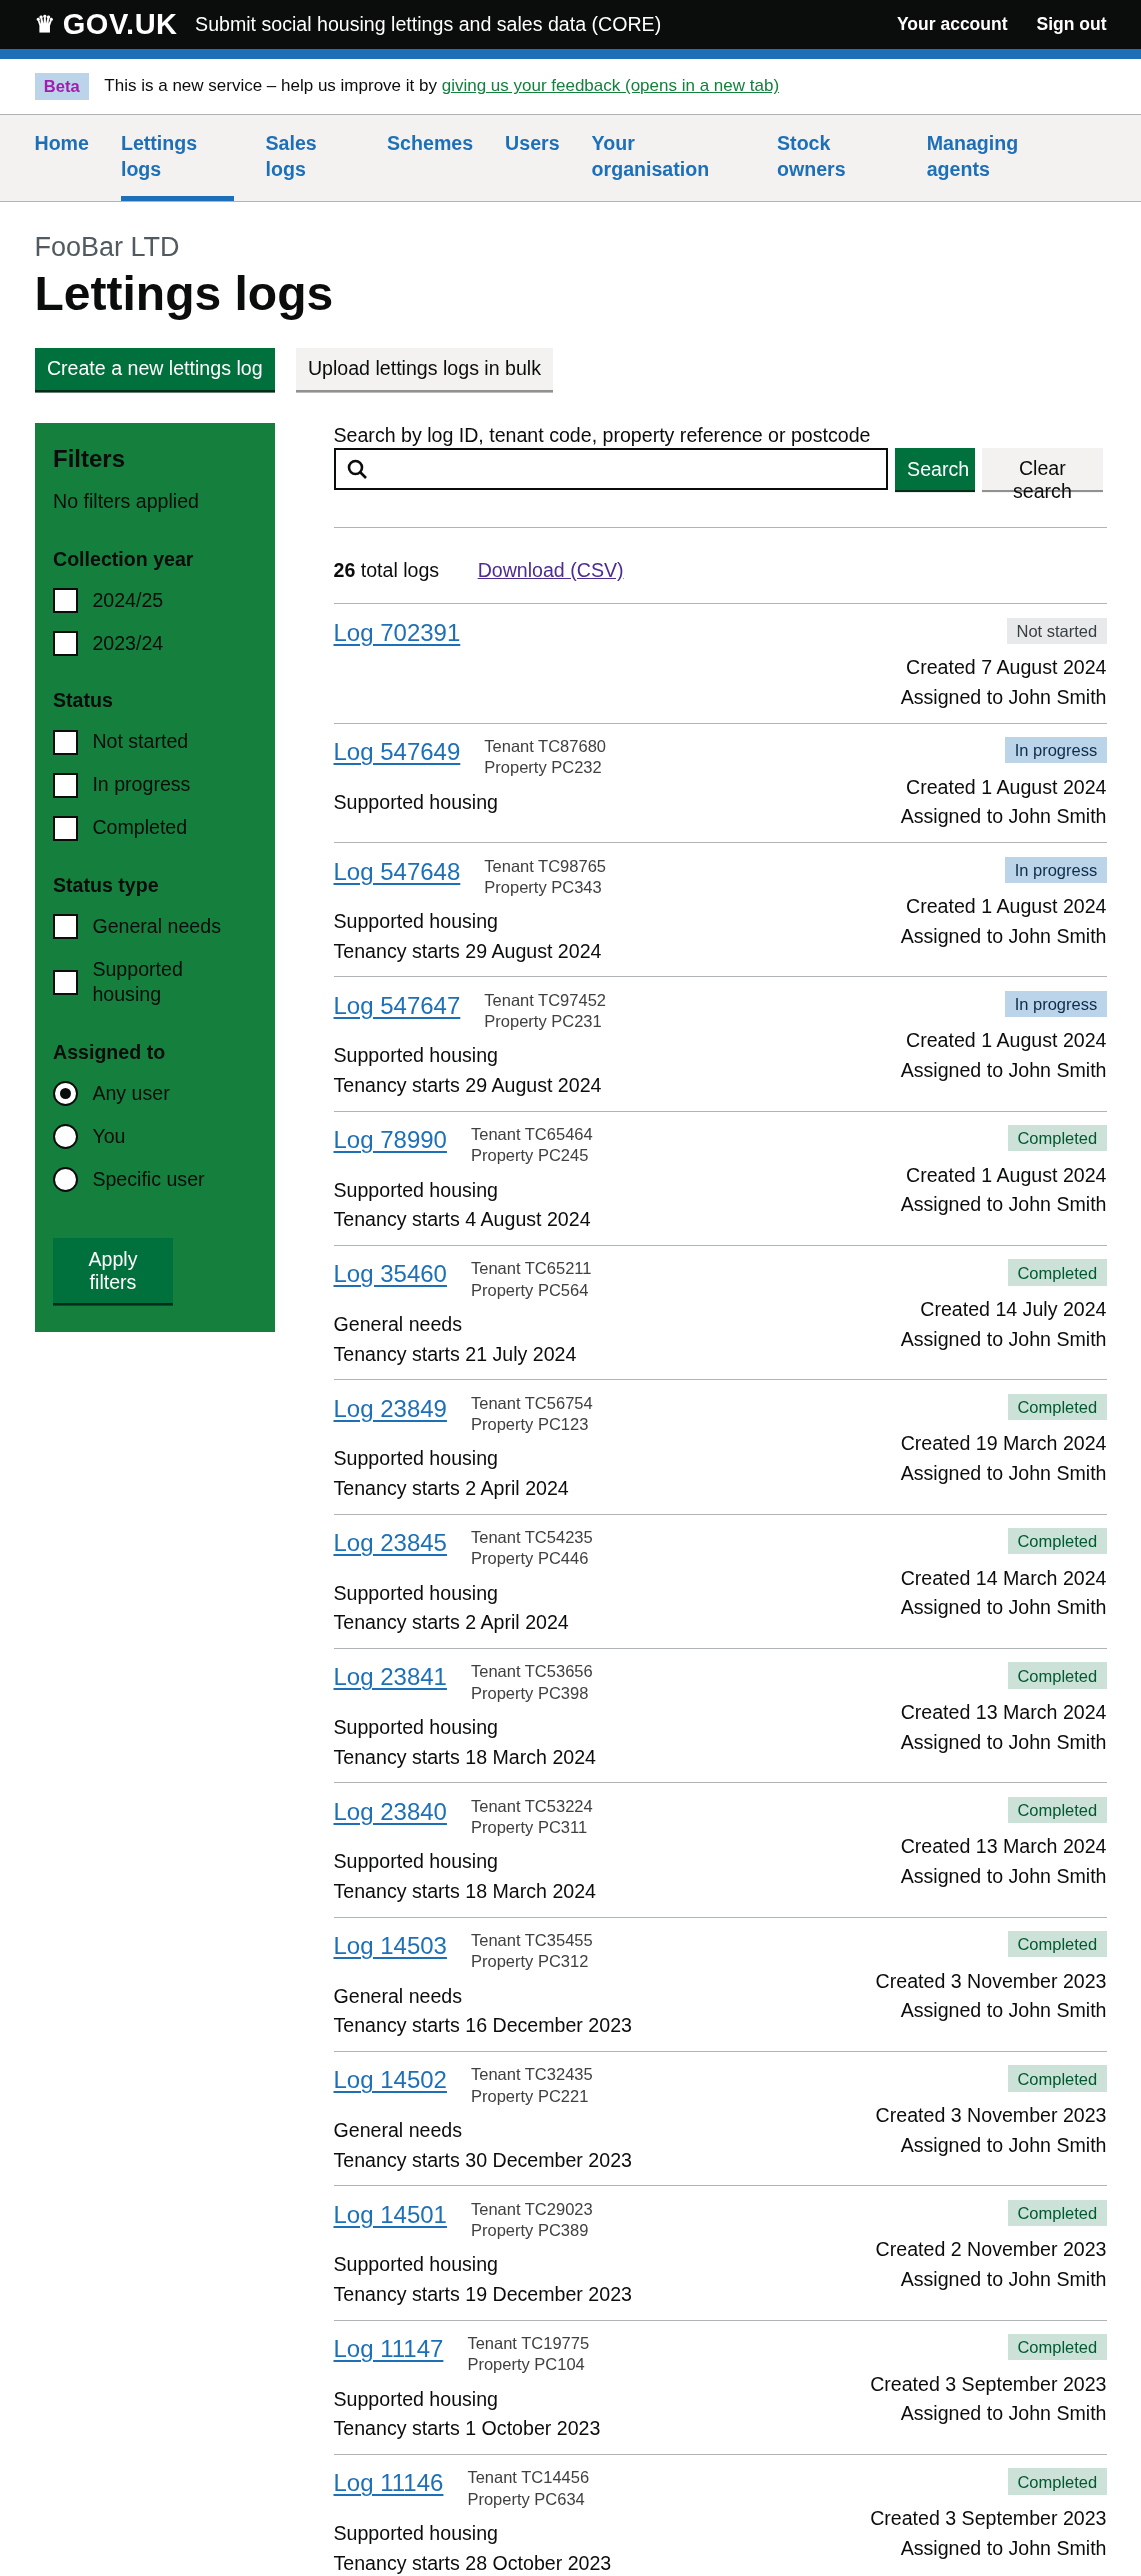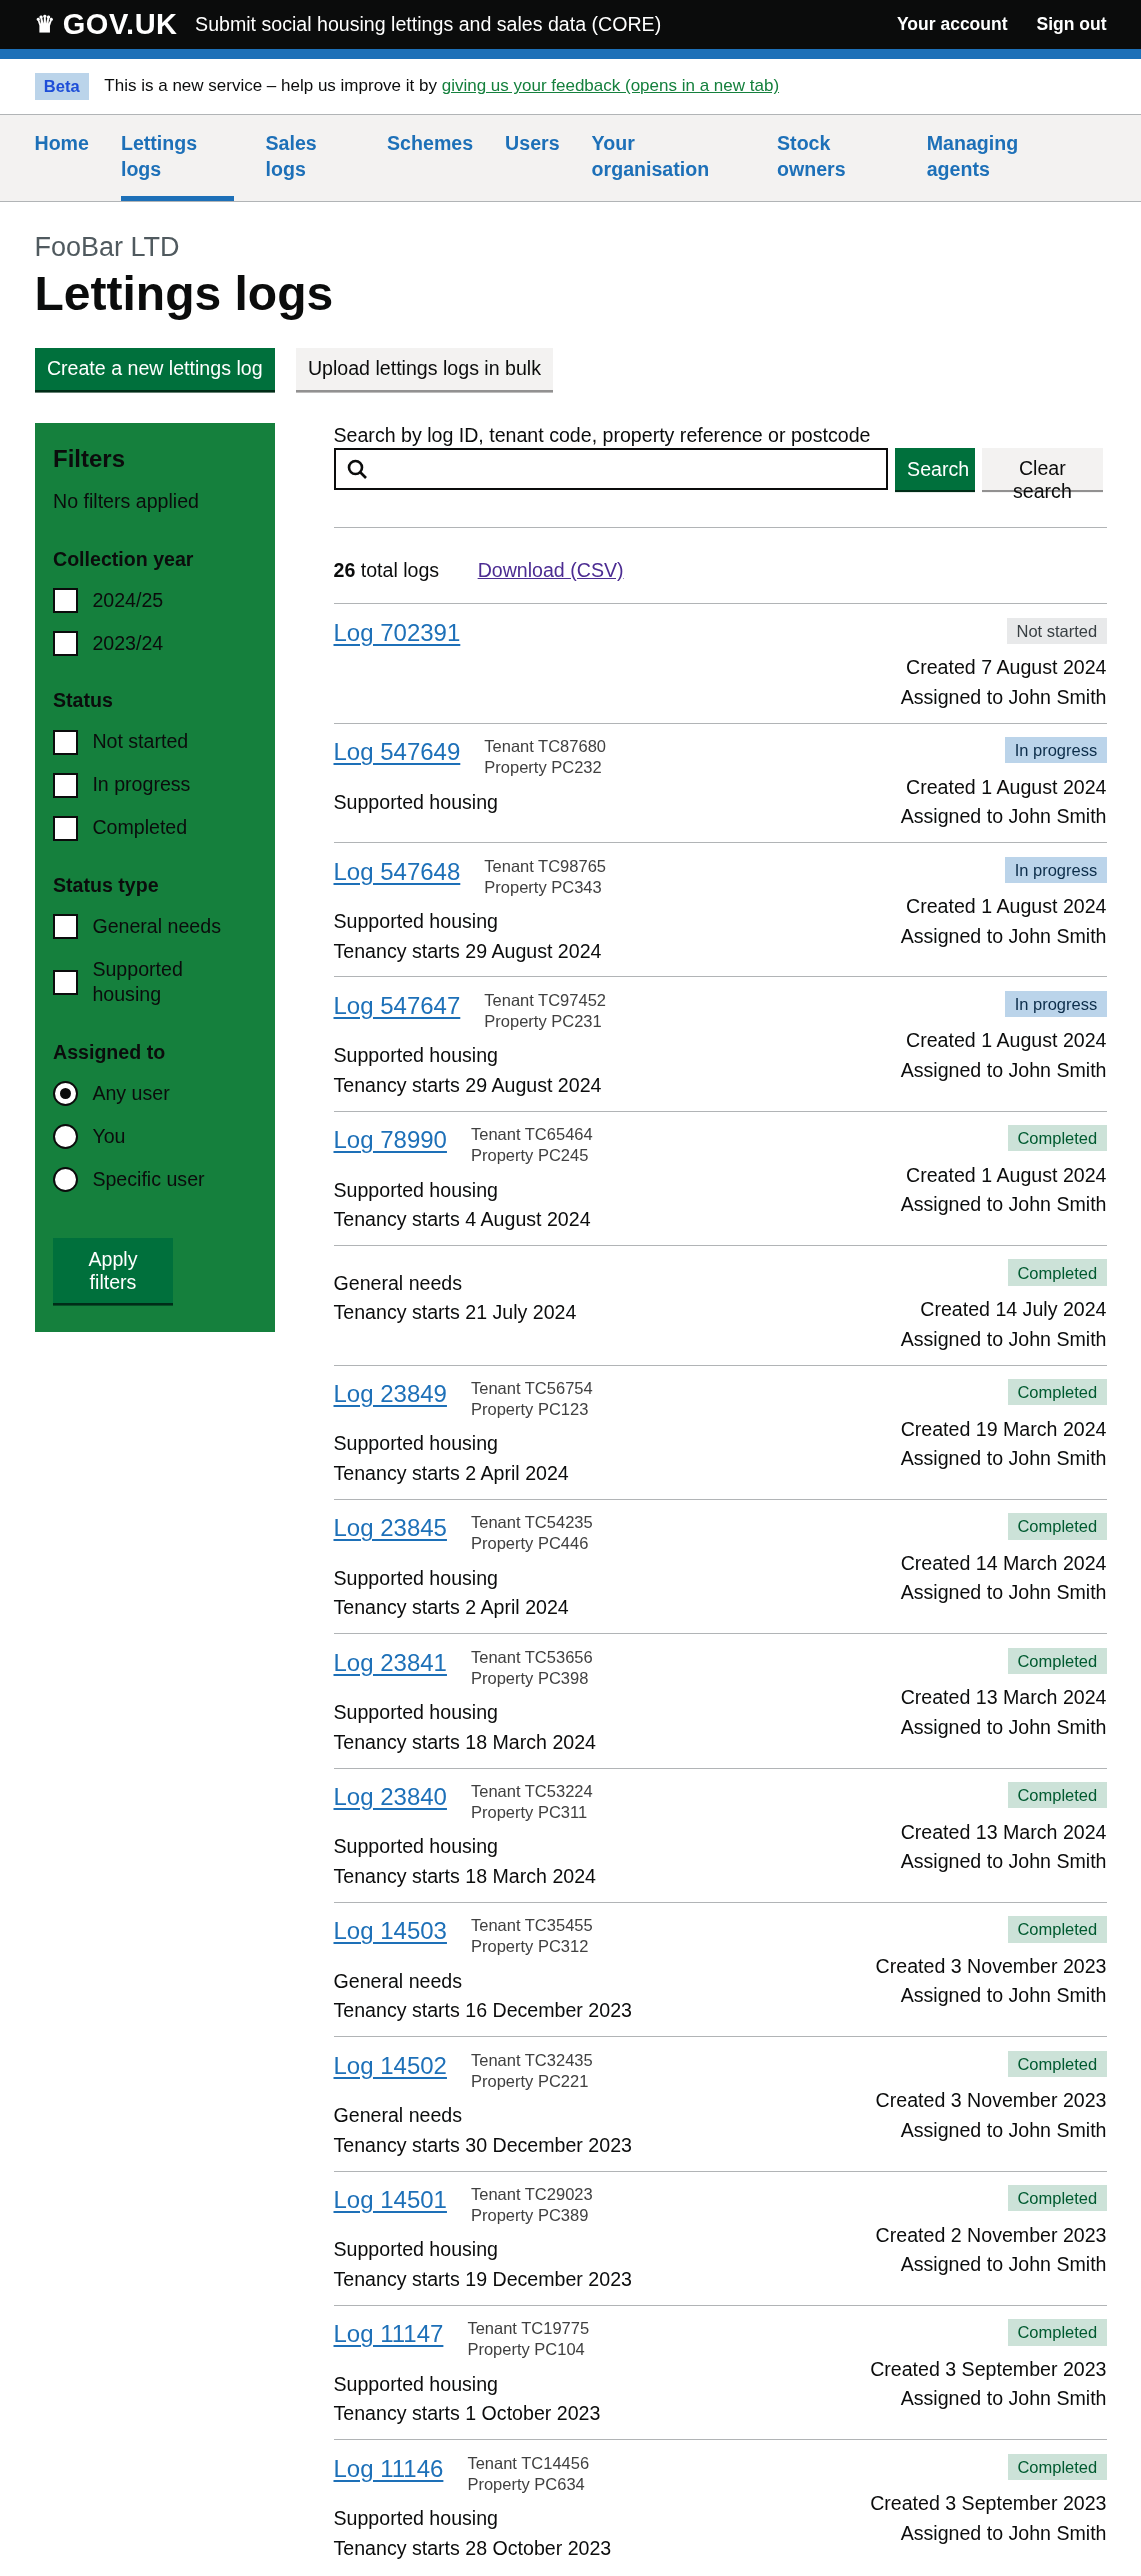--- a/index.html
+++ b/index.html
@@ -17,21 +17,21 @@
   .logo { display:flex; align-items:center; color:#fff; font-weight:bold; font-size:29px; letter-spacing:0.5px; text-decoration:none; }
   .crown { font-size:23px; margin-right:7.2px; line-height:1; }
   .service-name { color:#fff; font-size:19.6px; margin-left:17.5px; font-weight:normal; flex:1; }
   .header-links { display:flex; gap:29px; }
   .header-links a { color:#fff; font-size:17.5px; font-weight:bold; text-decoration:none; }
   .blue-bar { height:10.3px; background:#1d70b8; }
 
   
   .phase { border-bottom:1px solid #b1b4b6; }
   .phase-inner { display:flex; align-items:center; padding:13.4px 0; }
-  .beta-tag { background:#bbd4ea; color:#1d4ed8; font-weight:bold; font-size:16.5px; padding:3.1px 9.3px; margin-right:15.5px; }
+  .beta-tag { background:#bbd4ea; color:#a21caf; font-weight:bold; font-size:16.5px; padding:3.1px 9.3px; margin-right:15.5px; }
   .phase-text { font-size:17px; }
   .phase-text a { color:#15803d; }
 
   
   .site-nav { background:#f3f2f1; border-bottom:1px solid #b1b4b6; }
   .nav-inner { display:flex; }
   .nav-item { display:block; font-size:19.6px; font-weight:bold; color:#1d70b8; text-decoration:none; padding:16.5px 0 13.4px; margin-right:32px; border-bottom:5.2px solid transparent; }
   .nav-item.active { border-bottom-color:#1d70b8; }
 
   
@@ -320,20 +320,27 @@
       <p class="log-tenancy">Tenancy starts 4 August 2024</p>
     </div>
     <div class="log-right">
       <span class="tag tag-green">Completed</span>
       <p class="log-created">Created 1 August 2024</p>
       <p class="log-assigned">Assigned to John Smith</p>
     </div>
   </article>
           <article class="log-row">
     <div class="log-left">
+      <div class="log-title-line">
+        <a href="#" class="log-link">Log 35460</a>
+        <div class="log-codes">
+          <div class="tenant-code">Tenant TC65211</div>
+          <div class="property-code">Property PC564</div>
+        </div>
+      </div>
       <p class="log-needs">General needs</p>
       <p class="log-tenancy">Tenancy starts 21 July 2024</p>
     </div>
     <div class="log-right">
       <span class="tag tag-green">Completed</span>
       <p class="log-created">Created 14 July 2024</p>
       <p class="log-assigned">Assigned to John Smith</p>
     </div>
   </article>
           <article class="log-row">

